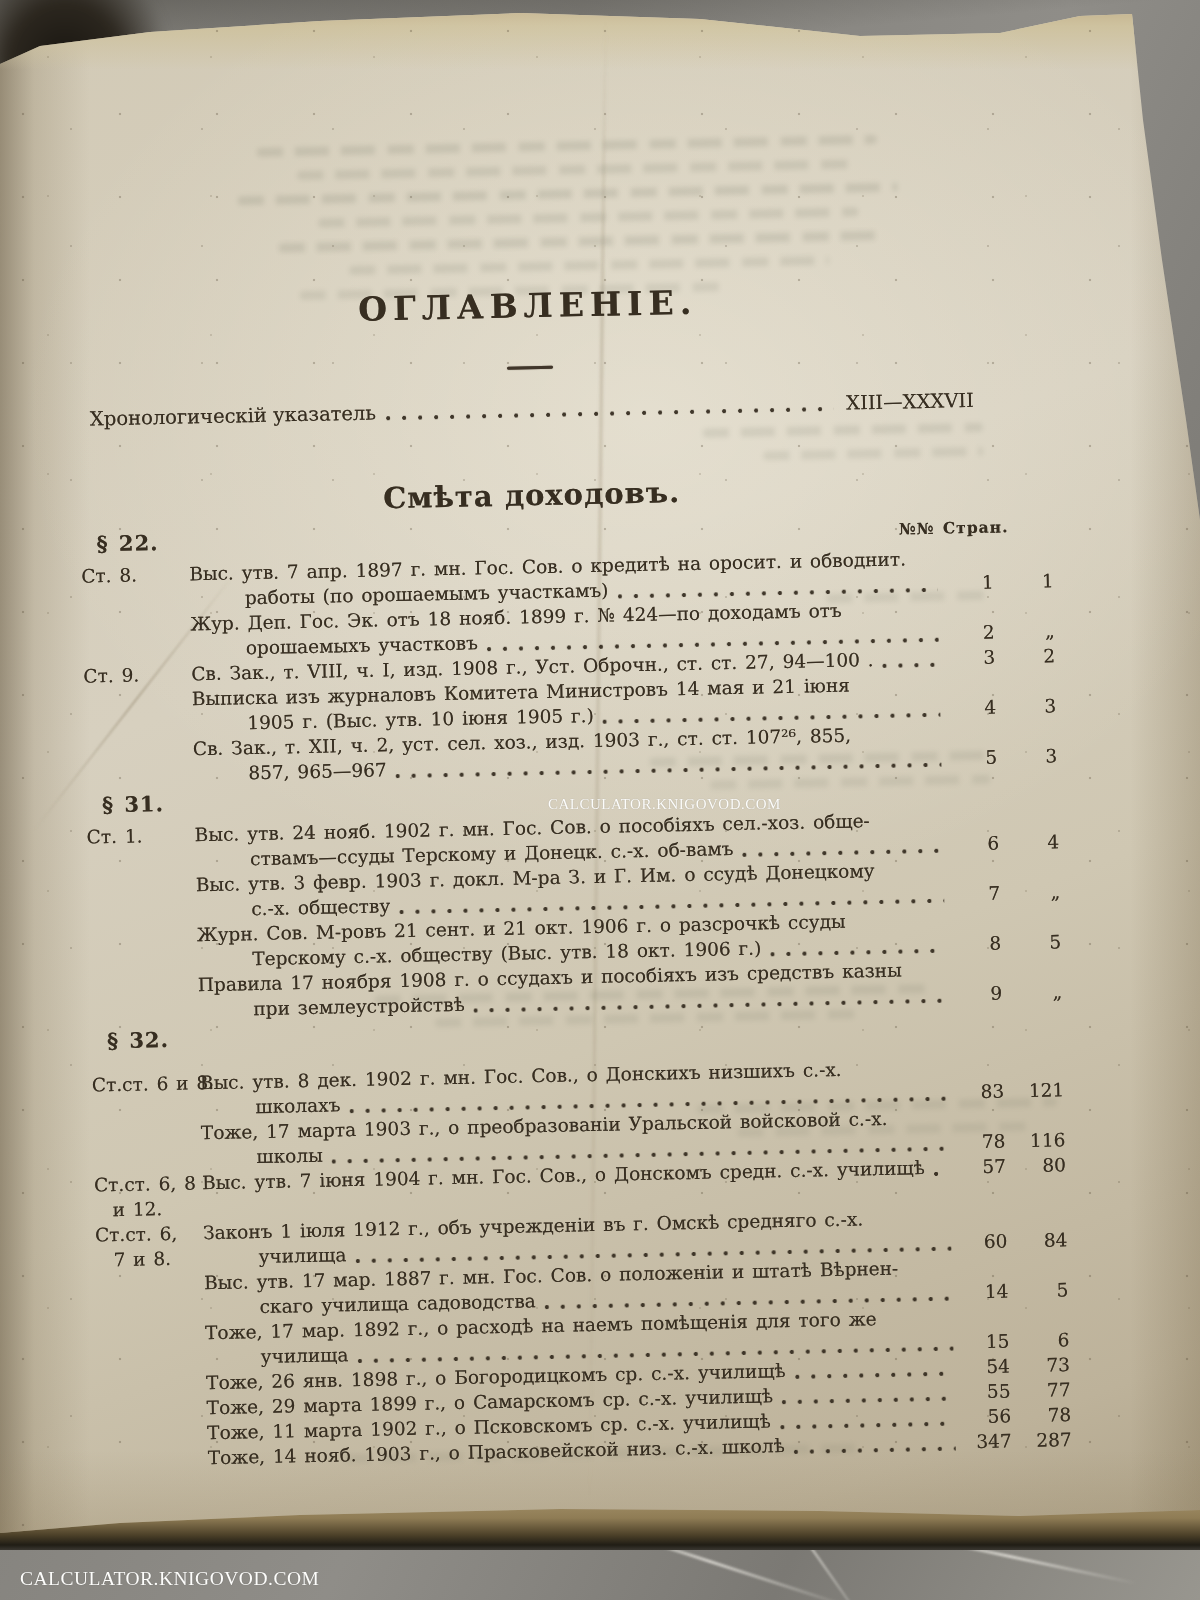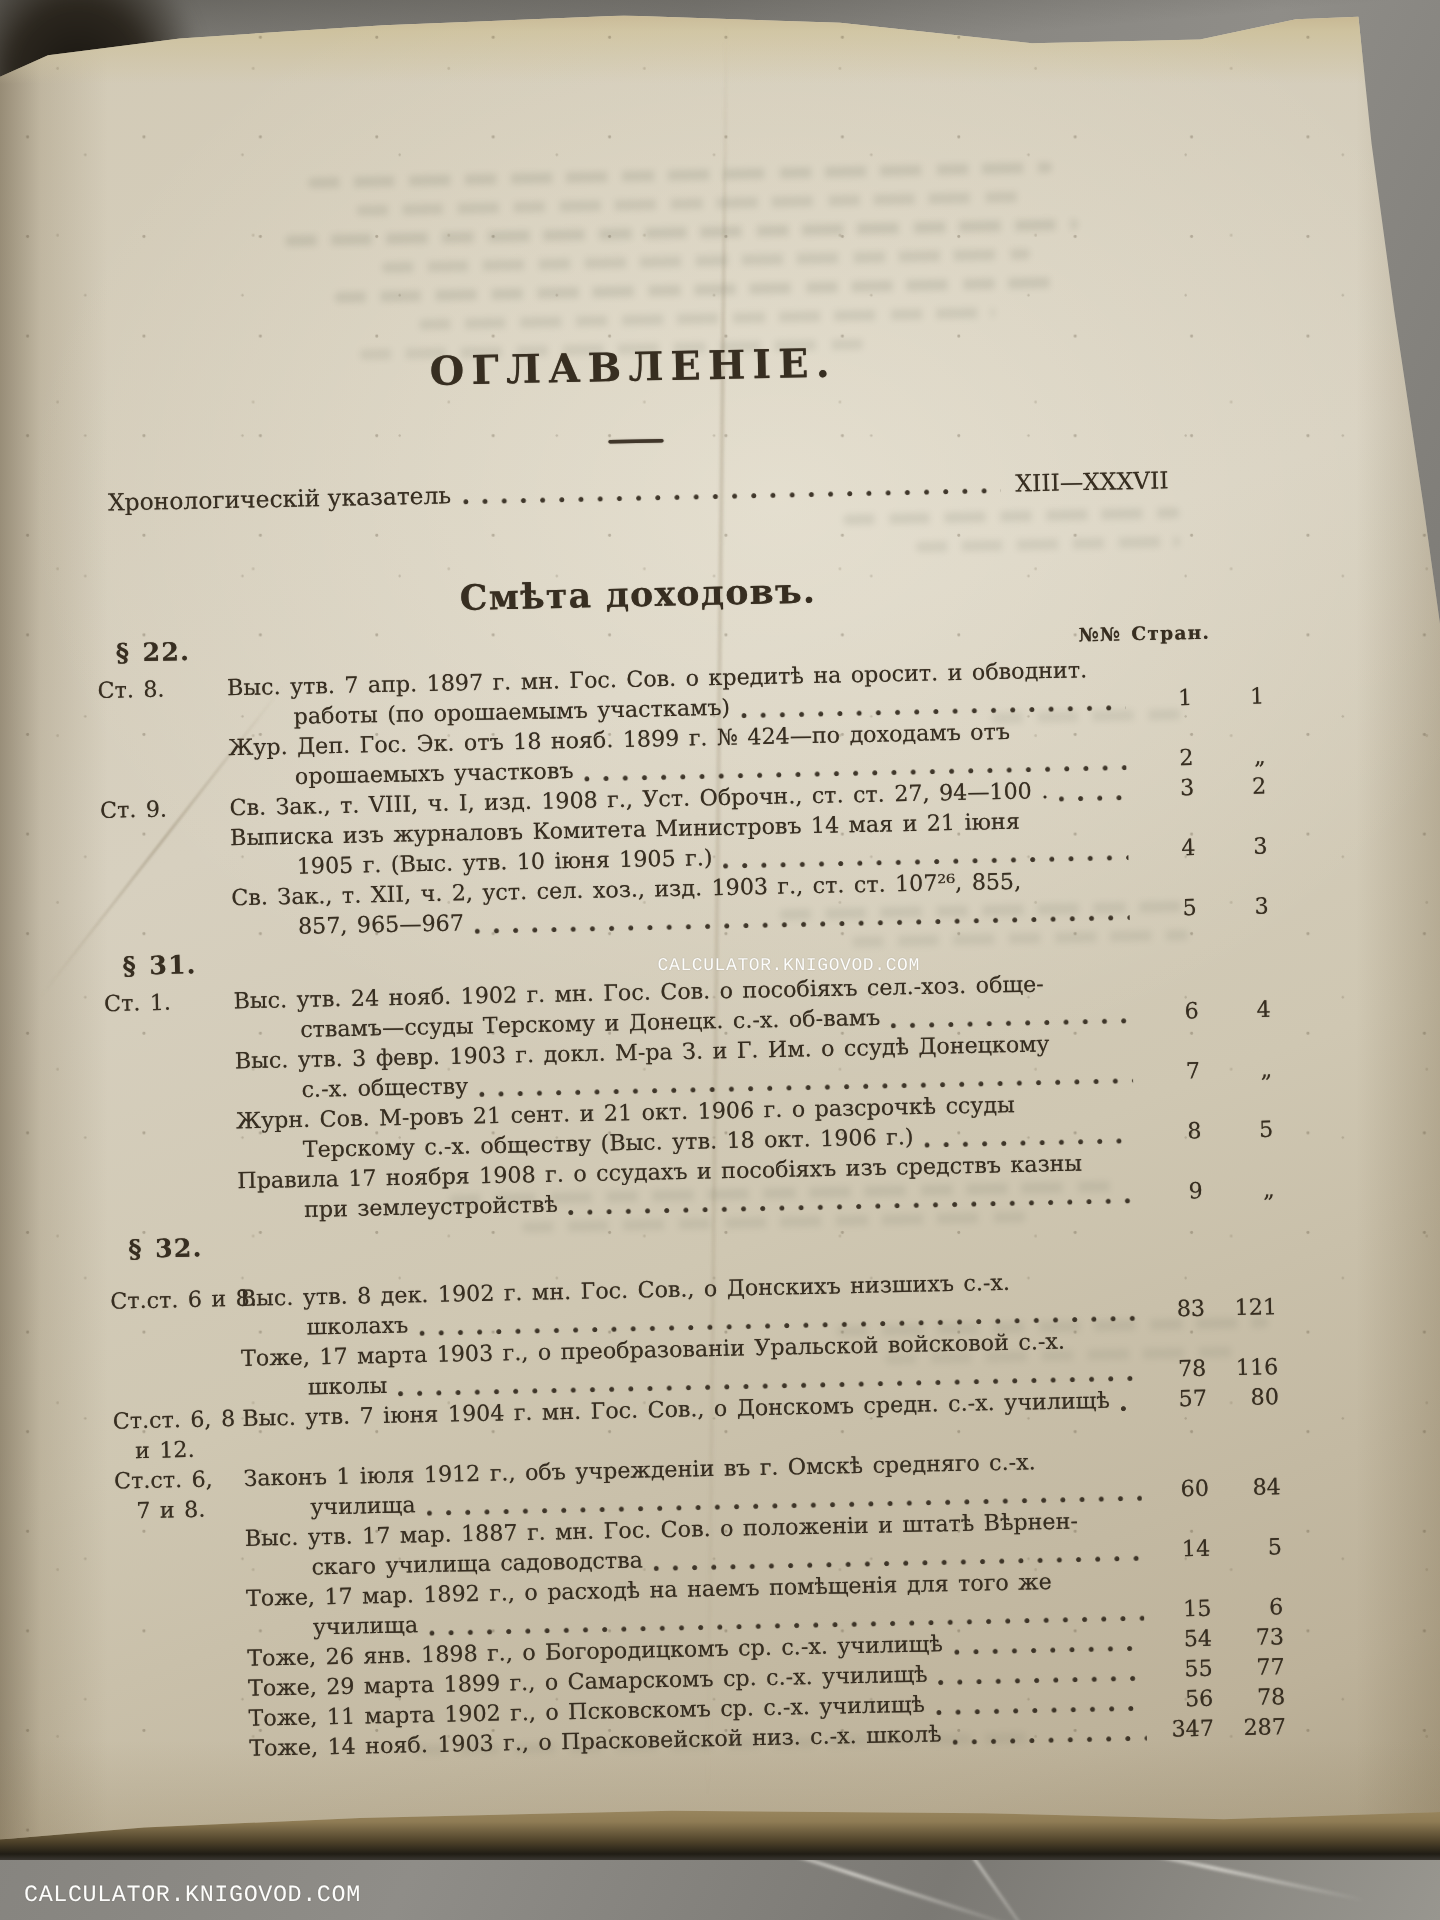--- a/index.html
+++ b/index.html
@@ -71,21 +71,21 @@
   .row-body{flex:1 1 auto;min-width:0;}
   .cont{padding-left:55px;}
   .lastline{display:flex;align-items:baseline;}
   .lastline .txt{white-space:nowrap;}
   .leader{flex:1 1 auto;min-width:10px;height:18px;margin:0 10px 0 9px;align-self:flex-end;
     background-image:radial-gradient(circle at 2.2px 12px, rgba(50,41,29,.92) 1.7px, transparent 2.4px);
     background-size:16px 18px;background-repeat:repeat-x;}
   .num{flex:0 0 46px;text-align:right;}
   .pg{flex:0 0 60px;text-align:right;}
   
-  .wm{position:absolute;color:#fdfdfb;font-family:Liberation Mono, monospace;
+  .wm{position:absolute;color:#fdfdfb;font-family:Liberation Serif, serif;
     text-shadow:0 0 1px rgba(0,0,0,.25);letter-spacing:.5px;}
   .wm-center{left:548px;top:796px;font-size:15px;}
   .wm-bottom{left:20px;top:1568px;font-size:19.5px;}
 </style>
 </head>
 <body>
 
 <div class="photo">
 
   <div class="vein" style="left:560px;top:1560px;width:300px;height:3px;transform:rotate(18deg);"></div>

